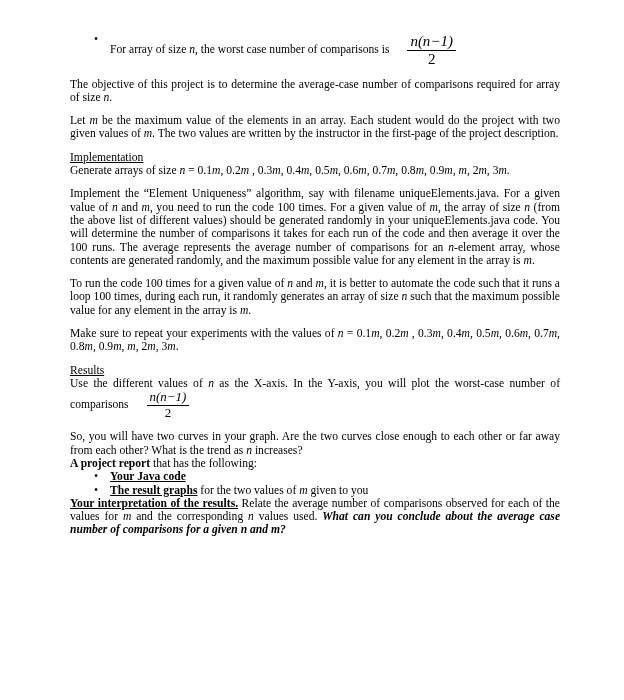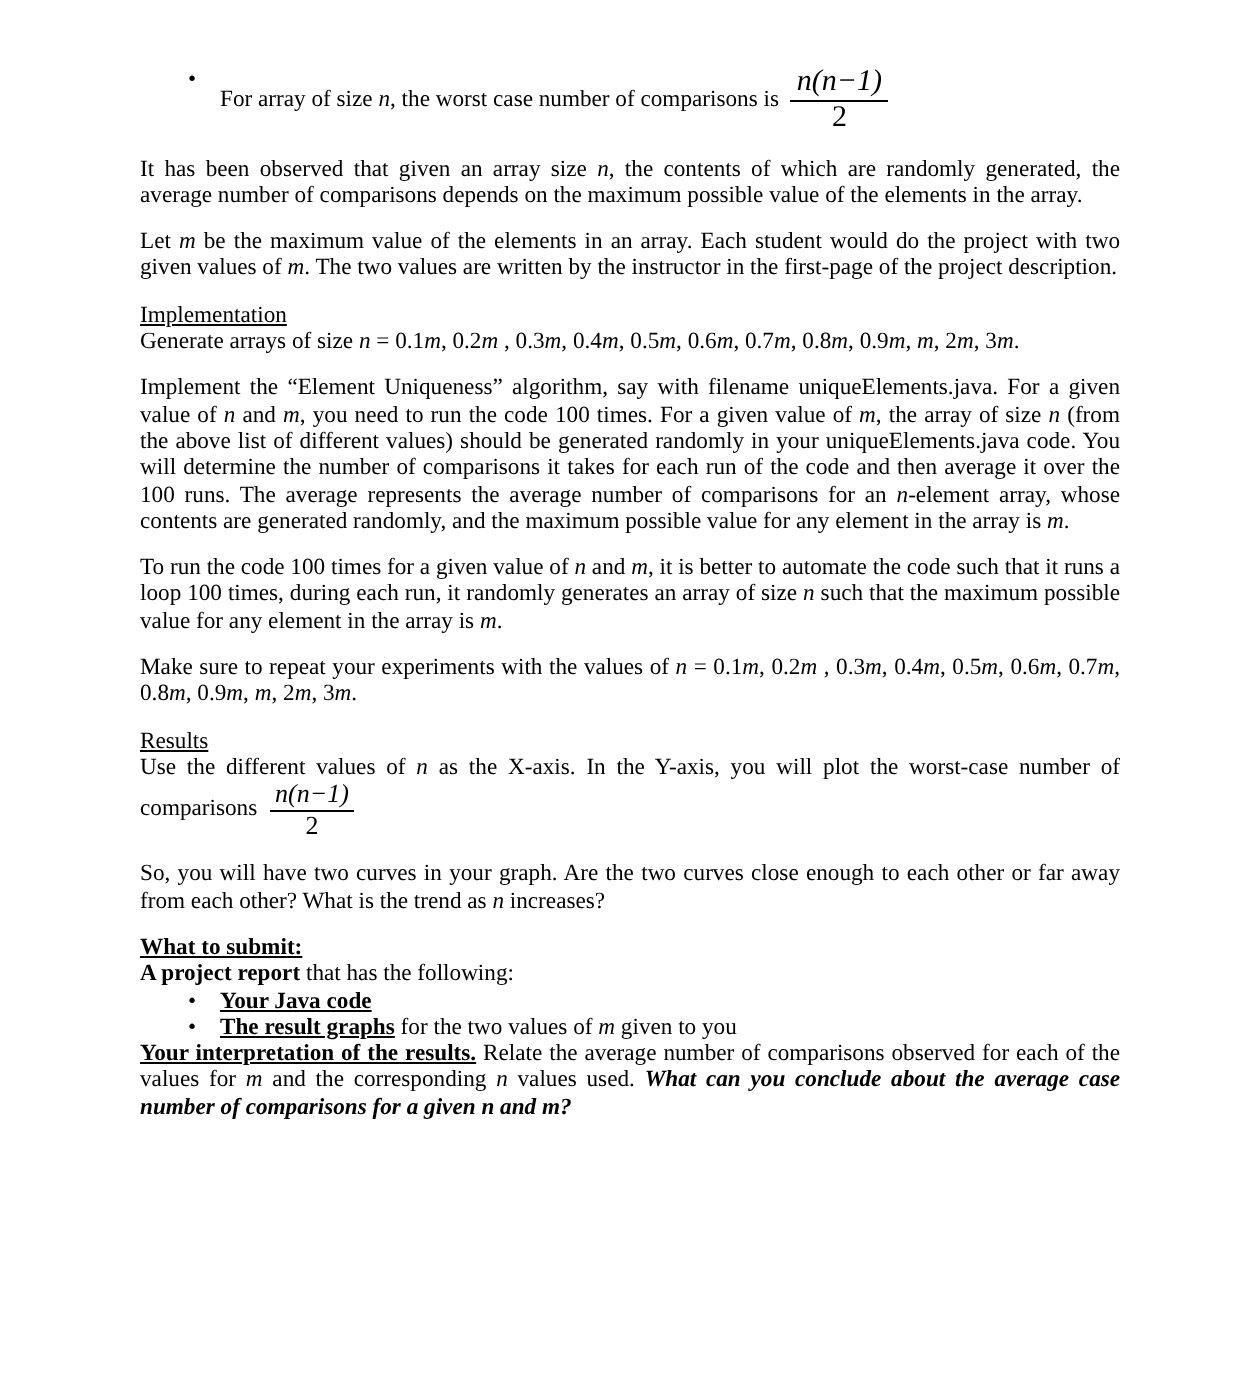--- a/index.html
+++ b/index.html
@@ -11,41 +11,40 @@
     overflow:hidden;
   }
   .block{margin:10px 0 0 0;text-align:justify;}
   .block.tight{margin-top:0;}
   .block:first-child{margin-top:0;}
   .bullet{position:relative;padding-left:40px;}
   .bullet .marker{position:absolute;left:24px;top:0;}
   .b{font-weight:bold;}
   .i{font-style:italic;}
   .u{text-decoration:underline;}
-  .frac{display:inline-block;text-align:center;vertical-align:middle;line-height:1.12;margin:0 3px;}
+  .frac{display:inline-block;text-align:center;vertical-align:middle;line-height:1.12;margin:0 15px;}
   .frac .num{display:block;border-bottom:1px solid #000;padding:0 3px;font-style:italic;}
   .frac .den{display:block;}
   .frac.lg{font-size:15px;}
   .frac.md{font-size:13px;}
 </style>
 </head>
 <body>
 
 <div class="page">
   <div id="doc">
       <div class="block bullet"><span class="marker">•</span><span><span>For array of size </span><span class="i">n</span><span>, the worst case number of comparisons is </span><span class="frac lg"><span class="num">n(n−1)</span><span class="den">2</span></span></span></div>
-      <div class="block para"><span>It has been observed that given an array size </span><span class="i">n</span><span>, the contents of which are randomly generated, the average number of comparisons depends on the maximum possible value of the elements in the array.</span></div>
+      <div class="block para"><span>The objective of this project is to determine the average-case number of comparisons required for array of size </span><span class="i">n</span><span>.</span></div>
       <div class="block para"><span>Let </span><span class="i">m</span><span> be the maximum value of the elements in an array. Each student would do the project with two given values of </span><span class="i">m</span><span>. The two values are written by the instructor in the first-page of the project description.</span></div>
       <div class="block heading"><span class="u">Implementation</span></div>
       <div class="block para tight"><span>Generate arrays of size </span><span class="i">n</span><span> = 0.1</span><span class="i">m</span><span>, 0.2</span><span class="i">m</span><span> , 0.3</span><span class="i">m</span><span>, 0.4</span><span class="i">m</span><span>, 0.5</span><span class="i">m</span><span>, 0.6</span><span class="i">m</span><span>, 0.7</span><span class="i">m</span><span>, 0.8</span><span class="i">m</span><span>, 0.9</span><span class="i">m</span><span>, </span><span class="i">m</span><span>, 2</span><span class="i">m</span><span>, 3</span><span class="i">m</span><span>.</span></div>
       <div class="block para"><span>Implement the “Element Uniqueness” algorithm, say with filename uniqueElements.java. For a given value of </span><span class="i">n</span><span> and </span><span class="i">m</span><span>, you need to run the code 100 times. For a given value of </span><span class="i">m</span><span>, the array of size </span><span class="i">n</span><span> (from the above list of different values) should be generated randomly in your uniqueElements.java code. You will determine the number of comparisons it takes for each run of the code and then average it over the 100 runs. The average represents the average number of comparisons for an </span><span class="i">n</span><span>-element array, whose contents are generated randomly, and the maximum possible value for any element in the array is </span><span class="i">m</span><span>.</span></div>
       <div class="block para"><span>To run the code 100 times for a given value of </span><span class="i">n</span><span> and </span><span class="i">m</span><span>, it is better to automate the code such that it runs a loop 100 times, during each run, it randomly generates an array of size </span><span class="i">n</span><span> such that the maximum possible value for any element in the array is </span><span class="i">m</span><span>.</span></div>
       <div class="block para"><span>Make sure to repeat your experiments with the values of </span><span class="i">n</span><span> = 0.1</span><span class="i">m</span><span>, 0.2</span><span class="i">m</span><span> , 0.3</span><span class="i">m</span><span>, 0.4</span><span class="i">m</span><span>, 0.5</span><span class="i">m</span><span>, 0.6</span><span class="i">m</span><span>, 0.7</span><span class="i">m</span><span>, 0.8</span><span class="i">m</span><span>, 0.9</span><span class="i">m</span><span>, </span><span class="i">m</span><span>, 2</span><span class="i">m</span><span>, 3</span><span class="i">m</span><span>.</span></div>
       <div class="block heading"><span class="u">Results</span></div>
       <div class="block para tight"><span>Use the different values of </span><span class="i">n</span><span> as the X-axis. In the Y-axis, you will plot the worst-case number of comparisons </span><span class="frac md"><span class="num">n(n−1)</span><span class="den">2</span></span></div>
       <div class="block para"><span>So, you will have two curves in your graph. Are the two curves close enough to each other or far away from each other? What is the trend as </span><span class="i">n</span><span> increases?</span></div>
-      <div class="block heading"><span class="b u">What to submit:</span></div>
       <div class="block para tight"><span class="b">A project report </span><span>that has the following:</span></div>
       <div class="block bullet tight"><span class="marker">•</span><span><span class="b u">Your Java code</span></span></div>
       <div class="block bullet tight"><span class="marker">•</span><span><span class="b u">The result graphs</span><span> for the two values of </span><span class="i">m</span><span> given to you</span></span></div>
       <div class="block para tight"><span class="b u">Your interpretation of the results.</span><span> Relate the average number of comparisons observed for each of the values for </span><span class="i">m</span><span> and the corresponding </span><span class="i">n</span><span> values used. </span><span class="b i">What can you conclude about the average case number of comparisons for a given n and m?</span></div>
     </div>
 </div>
 
 </body></html>

